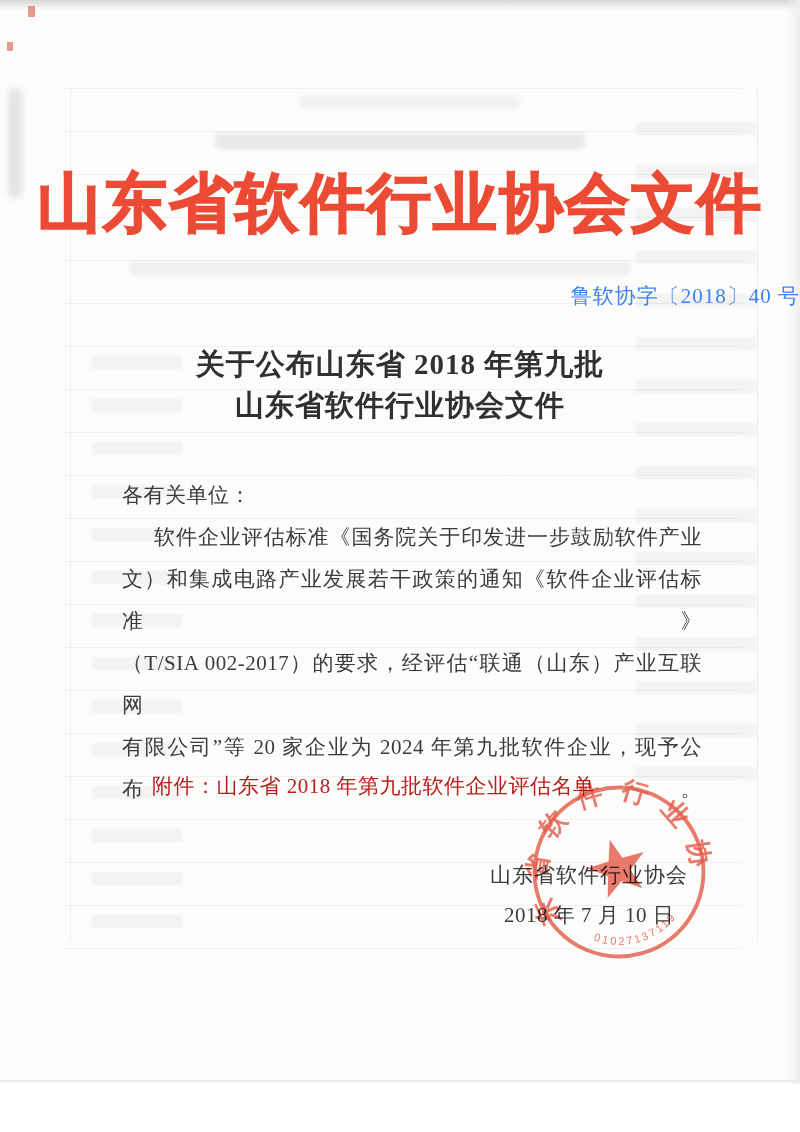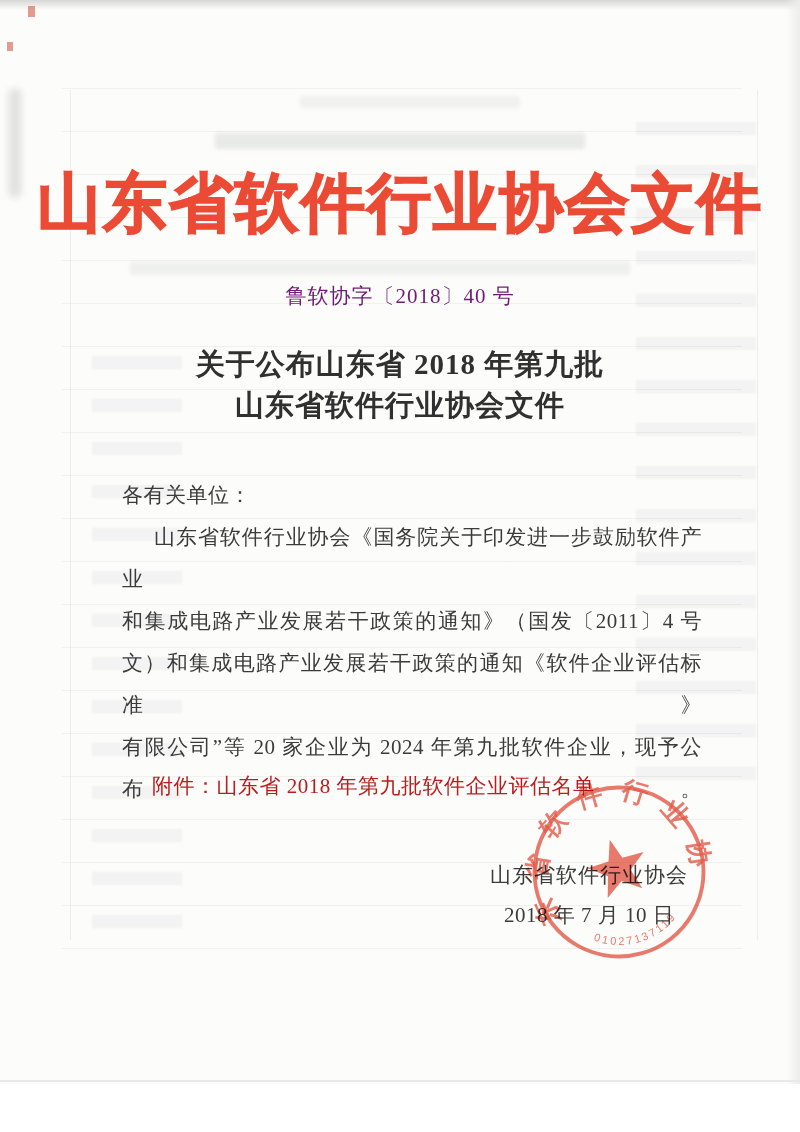--- a/index.html
+++ b/index.html
@@ -39,22 +39,22 @@
   
   .content{position:absolute;inset:0;z-index:2;}
   .masthead{
     position:absolute;left:0;top:150px;width:800px;
     text-align:center;
     font-size:64px;line-height:108px;font-weight:900;
     letter-spacing:2px;
     color:#eb4b35;
     -webkit-text-stroke:1.5px #eb4b35;
   }
-  .docnum{position:absolute;left:0;top:282px;width:800px;text-align:center;
-    font-size:21px;letter-spacing:1px;color:#701a75;}
+  .docnum{position:absolute;left:0;top:282px;width:800px;text-align:right;
+    font-size:21px;letter-spacing:1px;color:#3b82f6;}
   .doc-title{position:absolute;left:0;top:344px;width:800px;text-align:center;
     font-size:29px;font-weight:bold;line-height:41px;color:#303030;letter-spacing:1px;}
   .body-text{position:absolute;left:122px;top:474px;width:580px;
     font-size:21px;line-height:42px;color:#3b3b3b;letter-spacing:0.5px;}
   .body-line{text-align:justify;text-align-last:justify;}
   .body-line.indent{text-indent:32px;}
   .salutation{text-align:center;text-align-last:left;}
   .attachment{position:absolute;left:152px;top:772px;width:560px;
     font-size:21px;color:#b91c1c;letter-spacing:0.5px;}
   .sig-block{position:absolute;top:861px;right:112px;text-align:center;
@@ -97,23 +97,23 @@
 
     <div class="docnum">鲁软协字〔2018〕40 号</div>
 
     <div class="doc-title">
       <div>关于公布山东省 2018 年第九批</div>
       <div>山东省软件行业协会文件</div>
     </div>
 
     <div class="body-text">
       <div class="body-line salutation">各有关单位：</div>
-      <div class="body-line indent">山东省软件行业协会《国务院关于印发进一步鼓励软件产业</div>
-      <div class="body-line">和集成电路产业发展若干政策的通知》（国发〔2011〕4 号</div>
+      <div class="body-line indent">软件企业评估标准《国务院关于印发进一步鼓励软件产业</div>
       <div class="body-line">文）和集成电路产业发展若干政策的通知《软件企业评估标准》</div>
+      <div class="body-line">（T/SIA 002-2017）的要求，经评估“联通（山东）产业互联网</div>
       <div class="body-line">有限公司”等 20 家企业为 2024 年第九批软件企业，现予公布。</div>
     </div>
 
     <div class="attachment">附件：山东省 2018 年第九批软件企业评估名单</div>
 
     <div class="sig-block">
       <div class="sig-org">山东省软件行业协会</div>
       <div class="sig-date">2018 年 7 月 10 日</div>
     </div>
 

